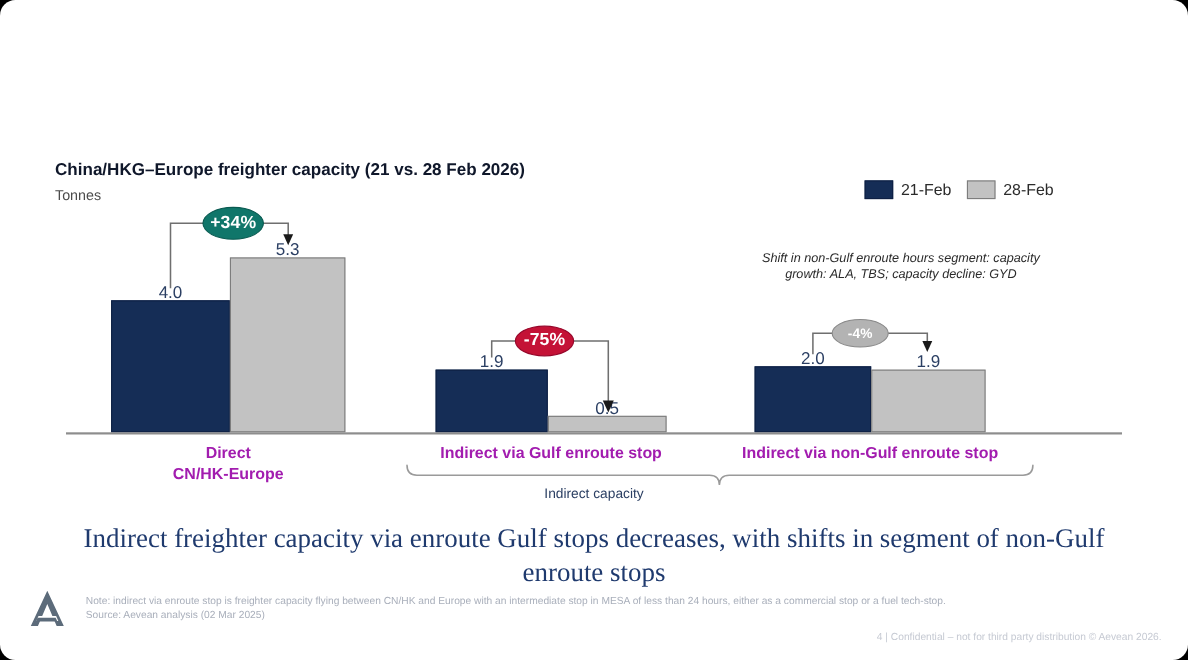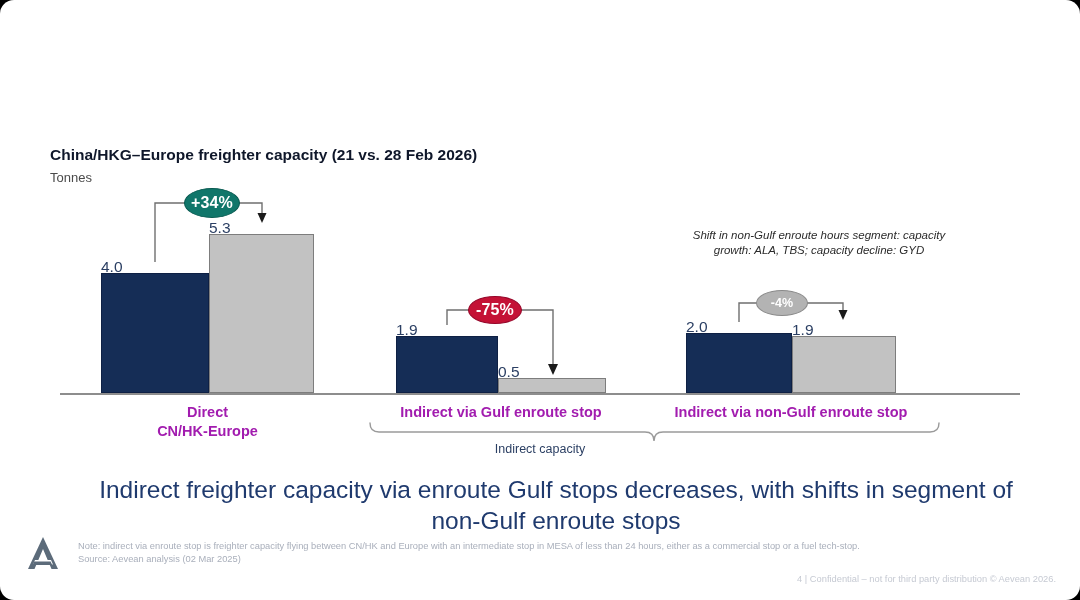--- a/index.html
+++ b/index.html
@@ -49,21 +49,21 @@
   .bar {
     position:absolute; bottom:0;
     border:1px solid #5e5e5e;
   }
   .bar.navy { background:#152d56; border-color:#0e2044; }
   .bar.grey { background:#c2c2c2; border-color:#7d7d7d; }
 
   .bar-value {
     position:absolute;
     font-size:15.5px; color:#2b3f63;
-    white-space:nowrap;
+    text-align:center; white-space:nowrap;
   }
 
   .group-label {
     position:absolute;
     font-size:14.5px; color:#a21caf;
     text-align:center; line-height:19px; white-space:nowrap;font-weight:bold;
   }
 
   
   .pill {
@@ -85,23 +85,24 @@
   }
 
   
   .brace-label {
     position:absolute; left:0; right:0; top:442px;
     text-align:center; font-size:12.5px; color:#2b3f63;
   }
 
   
   .takeaway {
-    position:absolute; left:76px; top:474px; width:960px;
+    position:absolute; left:60px; top:474px; width:960px;
     text-align:center; font-size:24.5px; line-height:31px;
     color:#1f3a6e;
+    font-family:Liberation Serif, serif;
   }
 
   
   .logo { position:absolute; left:20px; top:531px; width:48px; height:44px; }
   .footnote {
     position:absolute; left:78px; top:540px; width:940px;
     font-size:9.3px; line-height:12.5px; color:#a9afbb;
   }
   .confidential {
     position:absolute; right:24px; top:574px;
@@ -112,20 +113,30 @@
 </style>
 </head>
 <body>
 
 <div id="slide">
 
 
   <div class="chart-subtitle">China/HKG–Europe freighter capacity (21 vs. 28 Feb 2026)</div>
   <div class="chart-unit">Tonnes</div>
 
+  <div class="legend">
+    <div class="legend-item">
+      <span class="legend-swatch" style="background:#152d56;border-color:#0e2044;"></span>
+      <span class="legend-label">21-Feb</span>
+    </div>
+    <div class="legend-item">
+      <span class="legend-swatch" style="background:#c2c2c2;border-color:#7d7d7d;"></span>
+      <span class="legend-label">28-Feb</span>
+    </div>
+  </div>
 
   <div class="plot">
 
     <div class="bar navy" style="left:101px; width:108px; height:120px; bottom:207px;"></div>
     <div class="bar grey" style="left:209px; width:105px; height:159px; bottom:207px;"></div>
     <div class="bar-value" style="left:101px; top:258px; width:108px;">4.0</div>
     <div class="bar-value" style="left:209px; top:219px; width:105px;">5.3</div>
 
     <div class="bar navy" style="left:396px; width:102px; height:57px; bottom:207px;"></div>
     <div class="bar grey" style="left:498px; width:108px; height:15px; bottom:207px;"></div>

